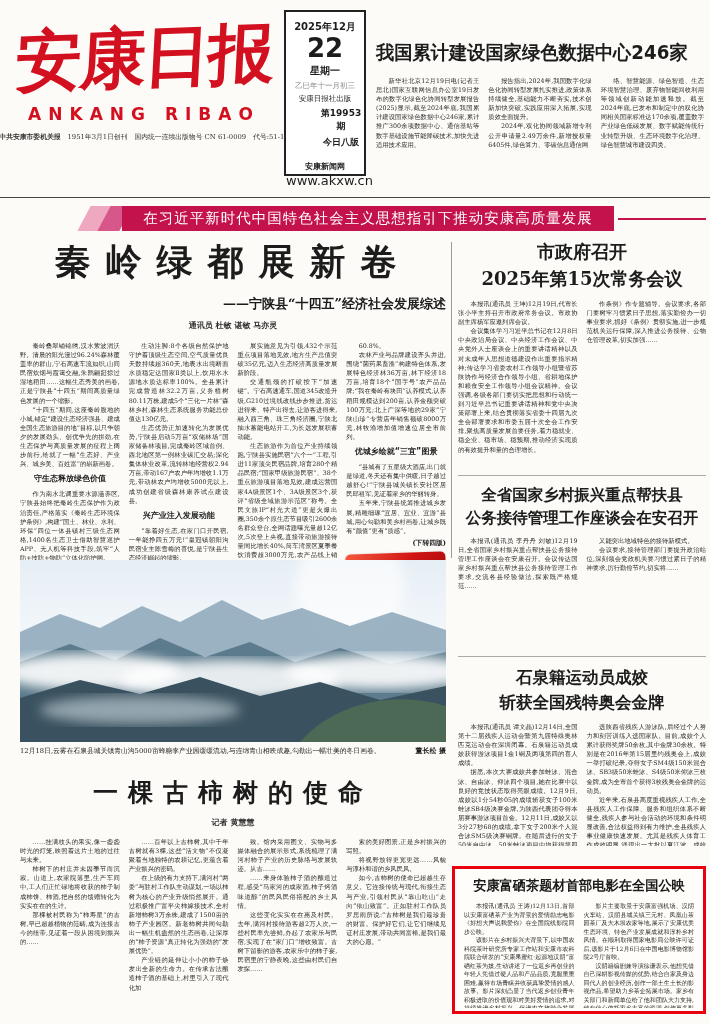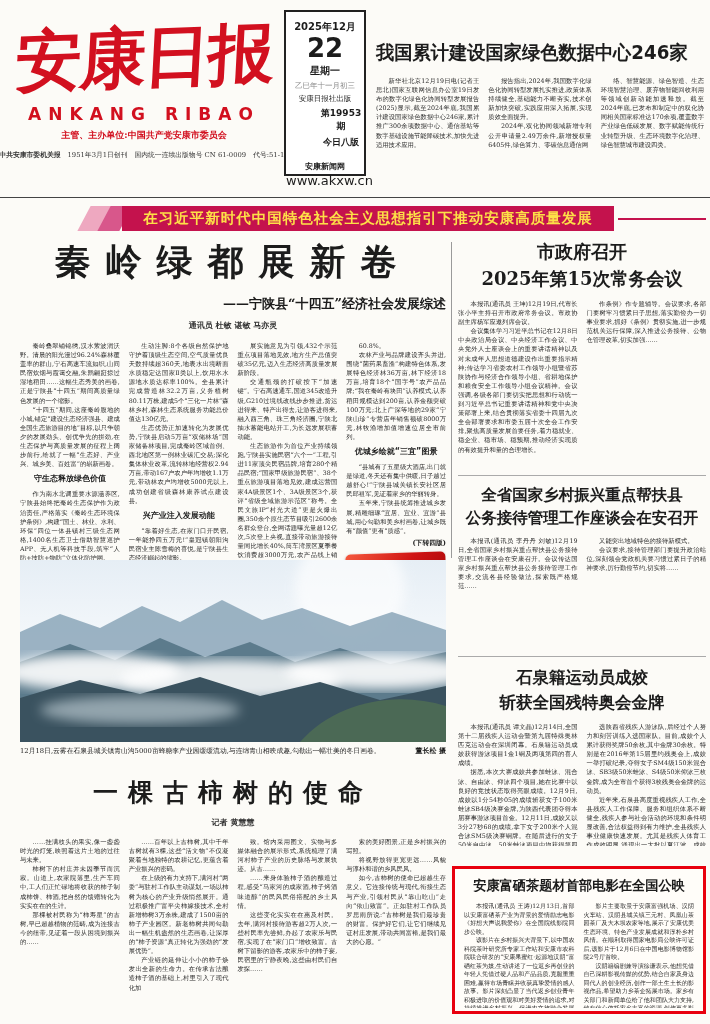--- a/index.html
+++ b/index.html
@@ -35,21 +35,21 @@
   .header-rule{position:absolute;left:0;top:197px;width:710px;height:1px;background:#444;}
   
   .smalltext{font-size:6.3px;line-height:9.1px;text-align:justify;color:#2a2a2a;}
   .smalltext .para{margin:0;text-indent:2em;}
   .subhead{font-size:8px;font-weight:bold;text-align:center;margin:5px 0;
            font-family:"DejaVu Sans",sans-serif;}
   
   .banner{position:absolute;left:0;top:206px;width:710px;height:26px;}
   .banner .bar{position:absolute;left:122px;top:0;width:492px;height:25px;background:#c4124d;
                display:flex;align-items:center;justify-content:center;}
-  .banner .bar span{color:#fde047;font-size:14.5px;font-weight:bold;letter-spacing:1px;
+  .banner .bar span{color:#ffffff;font-size:14.5px;font-weight:normal;letter-spacing:1px;
                     font-family:"DejaVu Sans",sans-serif;white-space:nowrap;}
   .pgram{position:absolute;top:0;height:25px;transform:skewX(-28deg);}
   .pg1{left:84px;width:22px;background:#eea8c0;}
   .pg2{left:104px;width:22px;background:#d8578b;}
   .banner .tail{position:absolute;left:618px;top:12px;width:88px;height:2px;background:#c4124d;}
   
   .lead{position:absolute;left:20px;top:238px;width:426px;}
   .lead-h{font-size:36px;font-weight:bold;text-align:center;letter-spacing:15px;
           font-family:"DejaVu Sans",sans-serif;white-space:nowrap;}
   .lead-sub{font-size:13px;font-weight:bold;text-align:right;margin-top:8px;}
@@ -103,21 +103,20 @@
   .movie-body .smalltext{font-size:6px;line-height:8.5px;}
 </style>
 </head>
 <body>
 
 <div class="page">
 
   <div class="masthead">
     <div class="title-cn">安康日报</div>
     <div class="title-en">ANKANG RIBAO</div>
-    <div class="organizer">主管、主办单位:中国共产党安康市委员会</div>
     <div class="mast-footer">
       <b>中共安康市委机关报</b>
       <span>1951年3月1日创刊</span>
       <span>国内统一连续出版物号 CN 61-0009</span>
       <span>代号:51-12</span>
     </div>
   </div>
 
   <div class="datebox">
     <div class="db-month">2025年12月</div>

